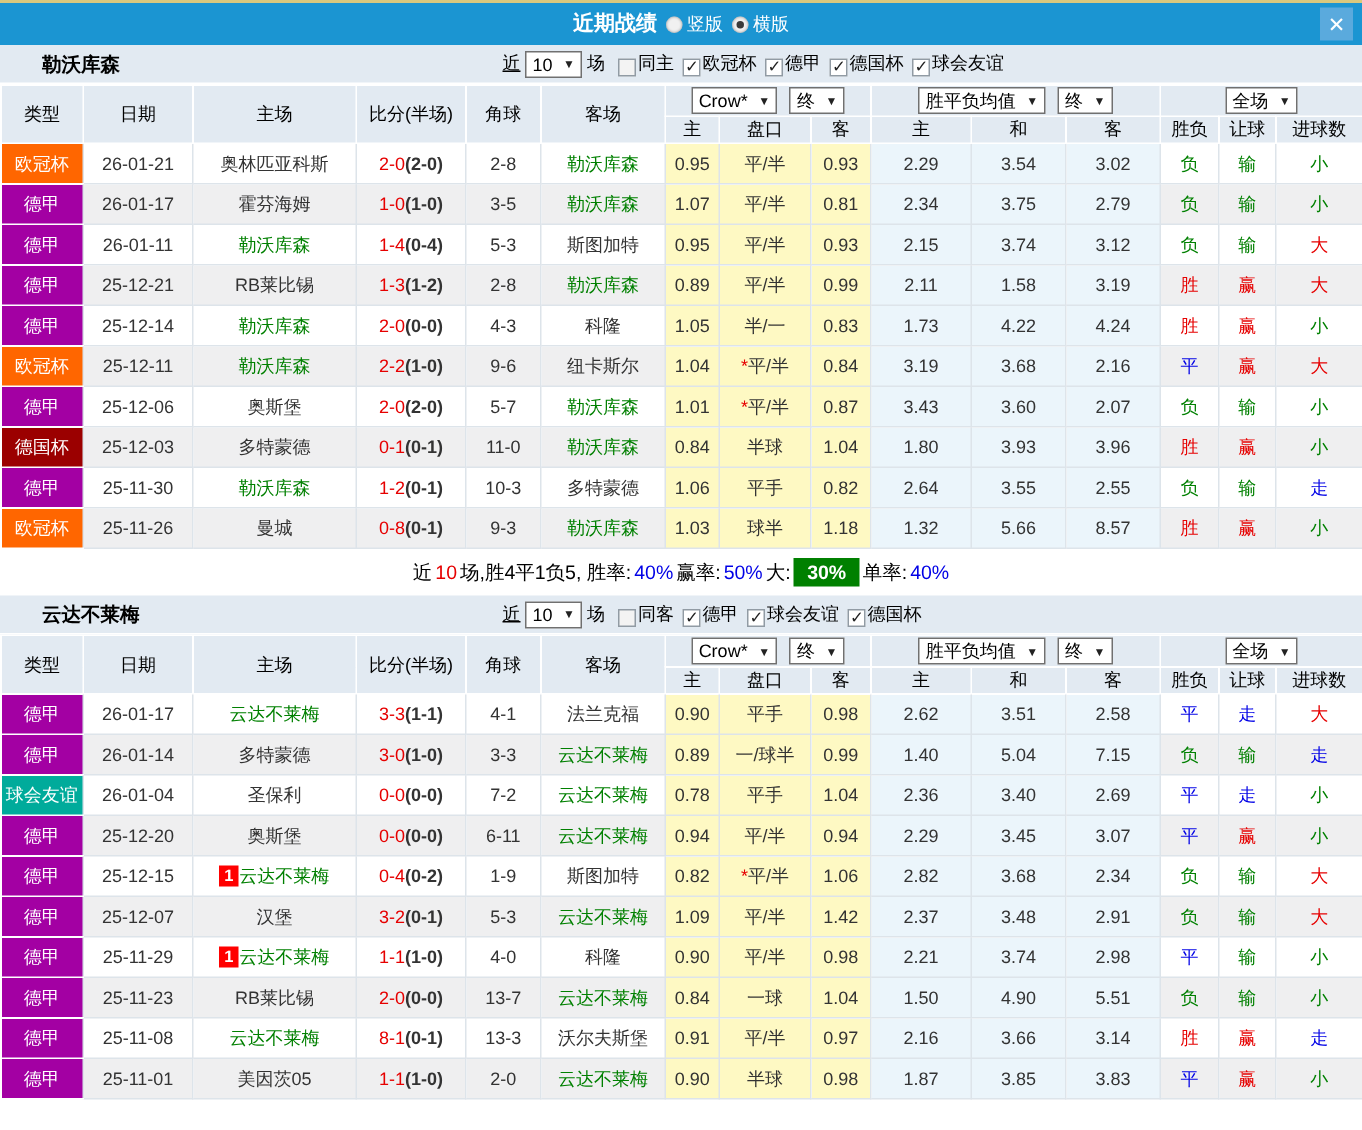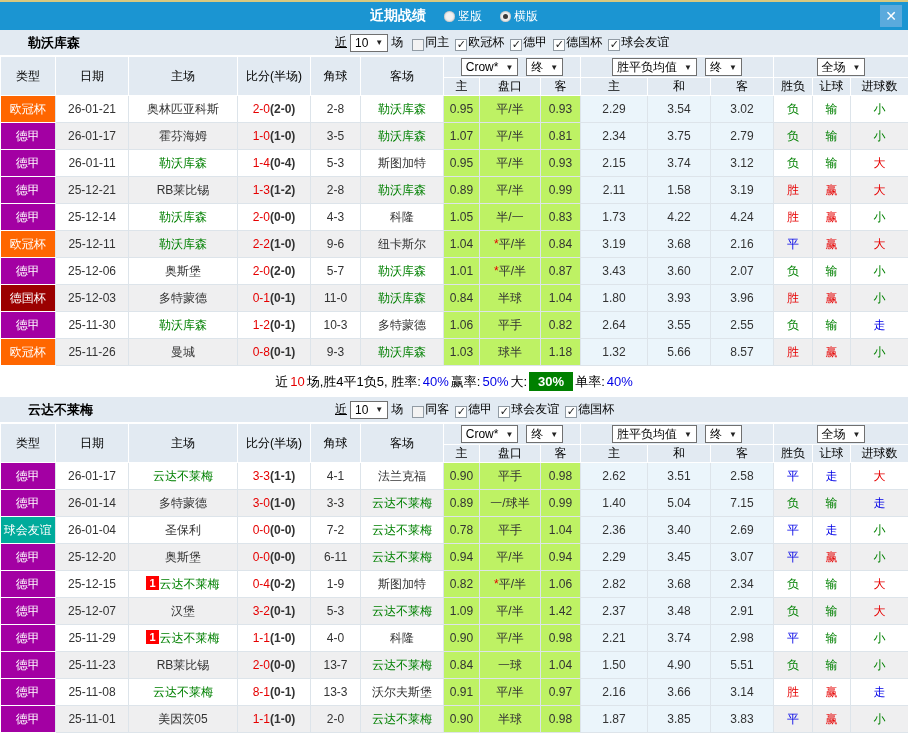--- a/index.html
+++ b/index.html
@@ -6,21 +6,21 @@
   html,body { margin:0; padding:0; }
   body {
     width:908px; height:753px; overflow:hidden; background:#fff;
     font-family:"Liberation Sans","DejaVu Sans",sans-serif; font-size:12px; color:#333;
   }
   .top-strip { height:2px; background:#d9c87e; }
   .titlebar {
     height:28px; background:#1b95d2; position:relative;
     display:flex; align-items:center; justify-content:center;
   }
-  .title-group { display:flex; align-items:center; gap:18px; color:#fff; }
+  .title-group { display:flex; align-items:center; gap:6px; color:#fff; }
   .title { font-weight:bold; font-size:14px; }
   .radio-opt { display:inline-flex; align-items:center; gap:3px; cursor:pointer; font-size:12px; color:#fff; }
   .radio {
     width:11px; height:11px; border-radius:50%; background:#f1f1f1; display:inline-block;
     position:relative; box-shadow: inset 0 0 2px #8a8a8a;
   }
   .radio.sel:after { content:""; position:absolute; left:3px; top:3px; width:5px; height:5px; border-radius:50%; background:#3a3a3a; }
   .close-btn {
     position:absolute; right:6px; top:3px; width:22px; height:22px; background:#5aaadd;
     color:#fff; font-weight:bold; font-size:14px; display:flex; align-items:center; justify-content:center; cursor:pointer;
@@ -52,21 +52,21 @@
   }
   tr.h1 th { height:21px; }
   tr.h2 th { height:17px; }
   .hgroup { display:flex; align-items:center; justify-content:center; gap:8px; }
   tbody td {
     border:1px solid #dde4ea; text-align:center; height:27px; padding:0;
     overflow:hidden; white-space:nowrap;
   }
   td.c-type { color:#fff; border-bottom:1px solid #fff; border-left:none; }
   tbody tr:nth-child(even) td.zebra { background:#efeff0; }
-  td.c-odds { background:#bef264; }
+  td.c-odds { background:#fef9c3; }
   td.c-avg  { background:#ebf5fb; }
   .team-hl { color:#008000; }
   .score-main { color:#e60000; }
   .score-half { color:#333;font-weight:bold; }
   .star { color:#e60000; }
   .red-badge {
     display:inline-block; background:#f00; color:#fff; font-weight:bold;
     padding:0 3px; margin-right:1px; font-size:11px; line-height:14px; vertical-align:1px;
   }
   .summary-row {

